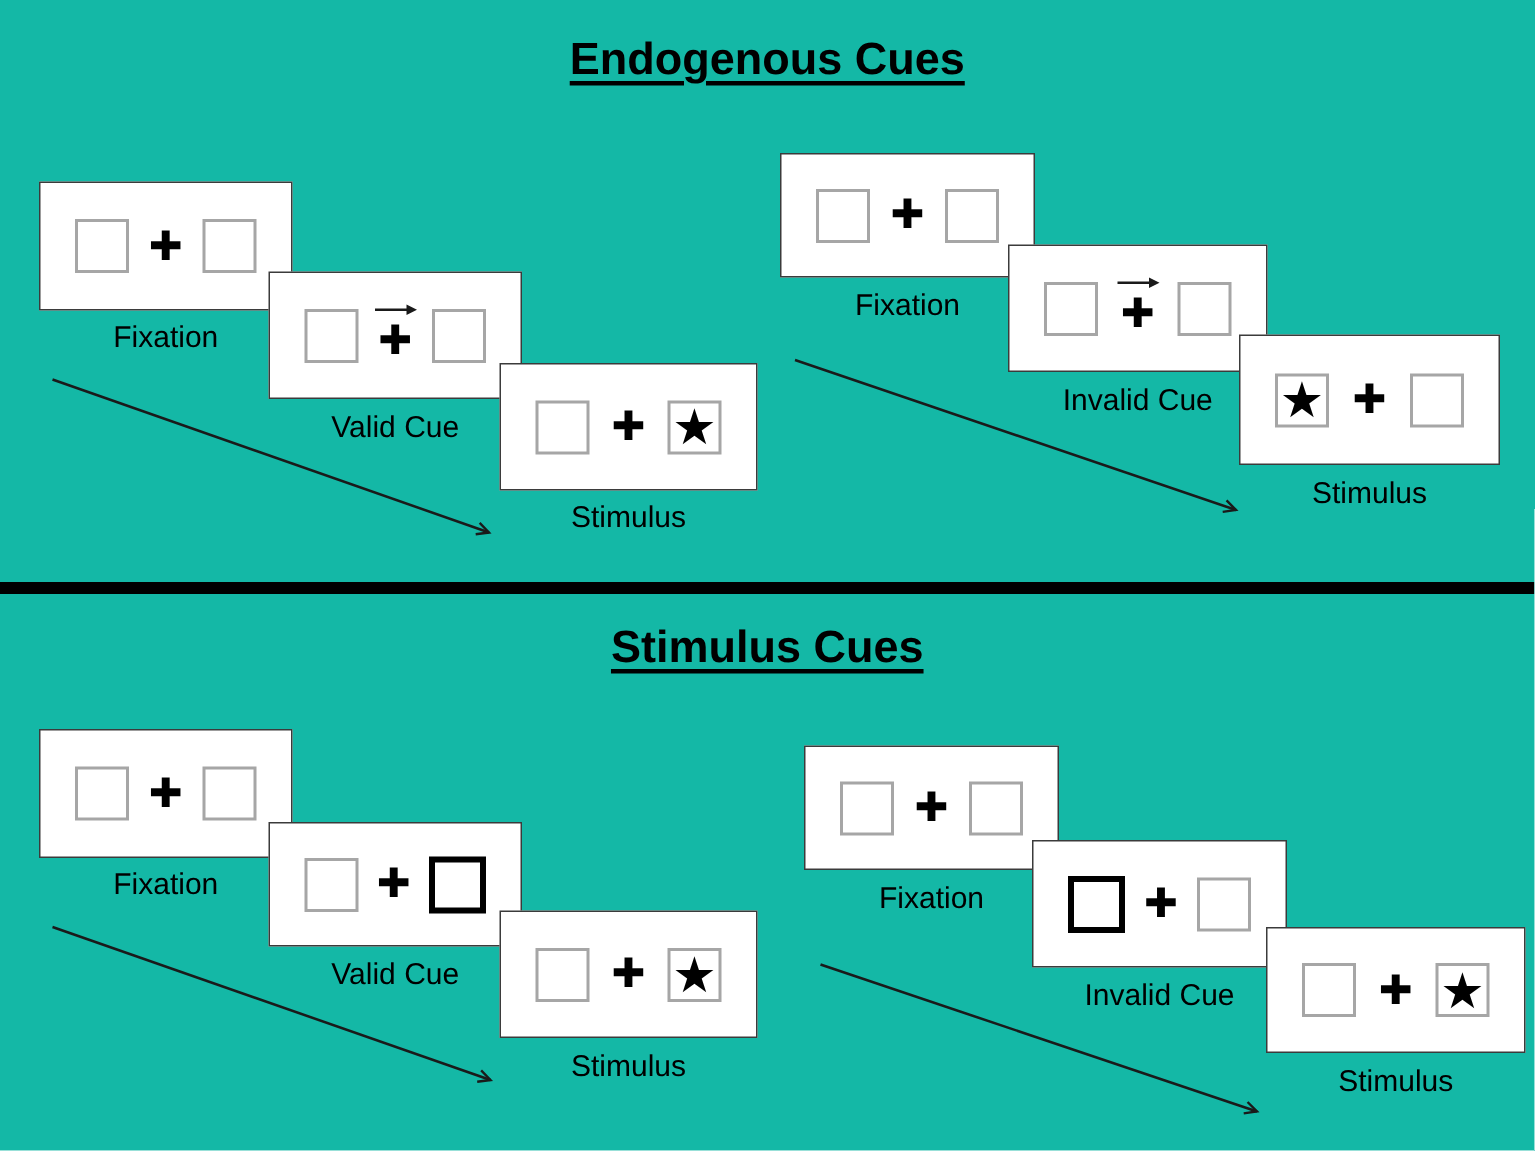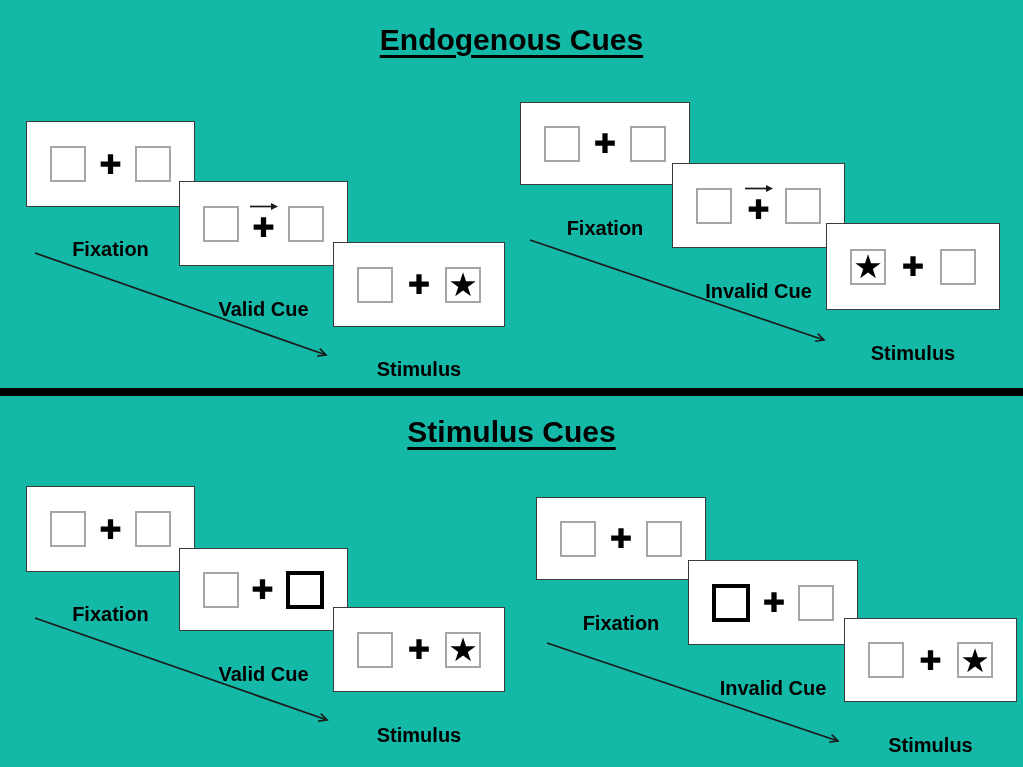--- a/index.html
+++ b/index.html
@@ -32,22 +32,22 @@
   .star {
     font-family:"DejaVu Sans",sans-serif; font-size:33px; line-height:1;
     color:#000; display:block;
   }
   .center-col {
     display:flex; flex-direction:column; align-items:center; gap:2px;
     margin-top:-6px;
   }
   .cue-arrow { display:block; }
   .card-label {
-    position:absolute; text-align:center; font-weight:bold; font-size:20px;
-    line-height:22px; color:#000; white-space:nowrap;margin-top:24px;
+    position:absolute; text-align:center; font-weight:normal; font-size:20px;
+    line-height:22px; color:#000; white-space:nowrap;
   }
 </style>
 </head>
 <body>
 
 <div class="stage">
 
   <svg class="arrows-svg" viewBox="0 0 1023 767" aria-hidden="true">
     <defs>
       <marker id="ah" markerWidth="12" markerHeight="12" refX="9" refY="5" orient="auto" markerUnits="userSpaceOnUse">

